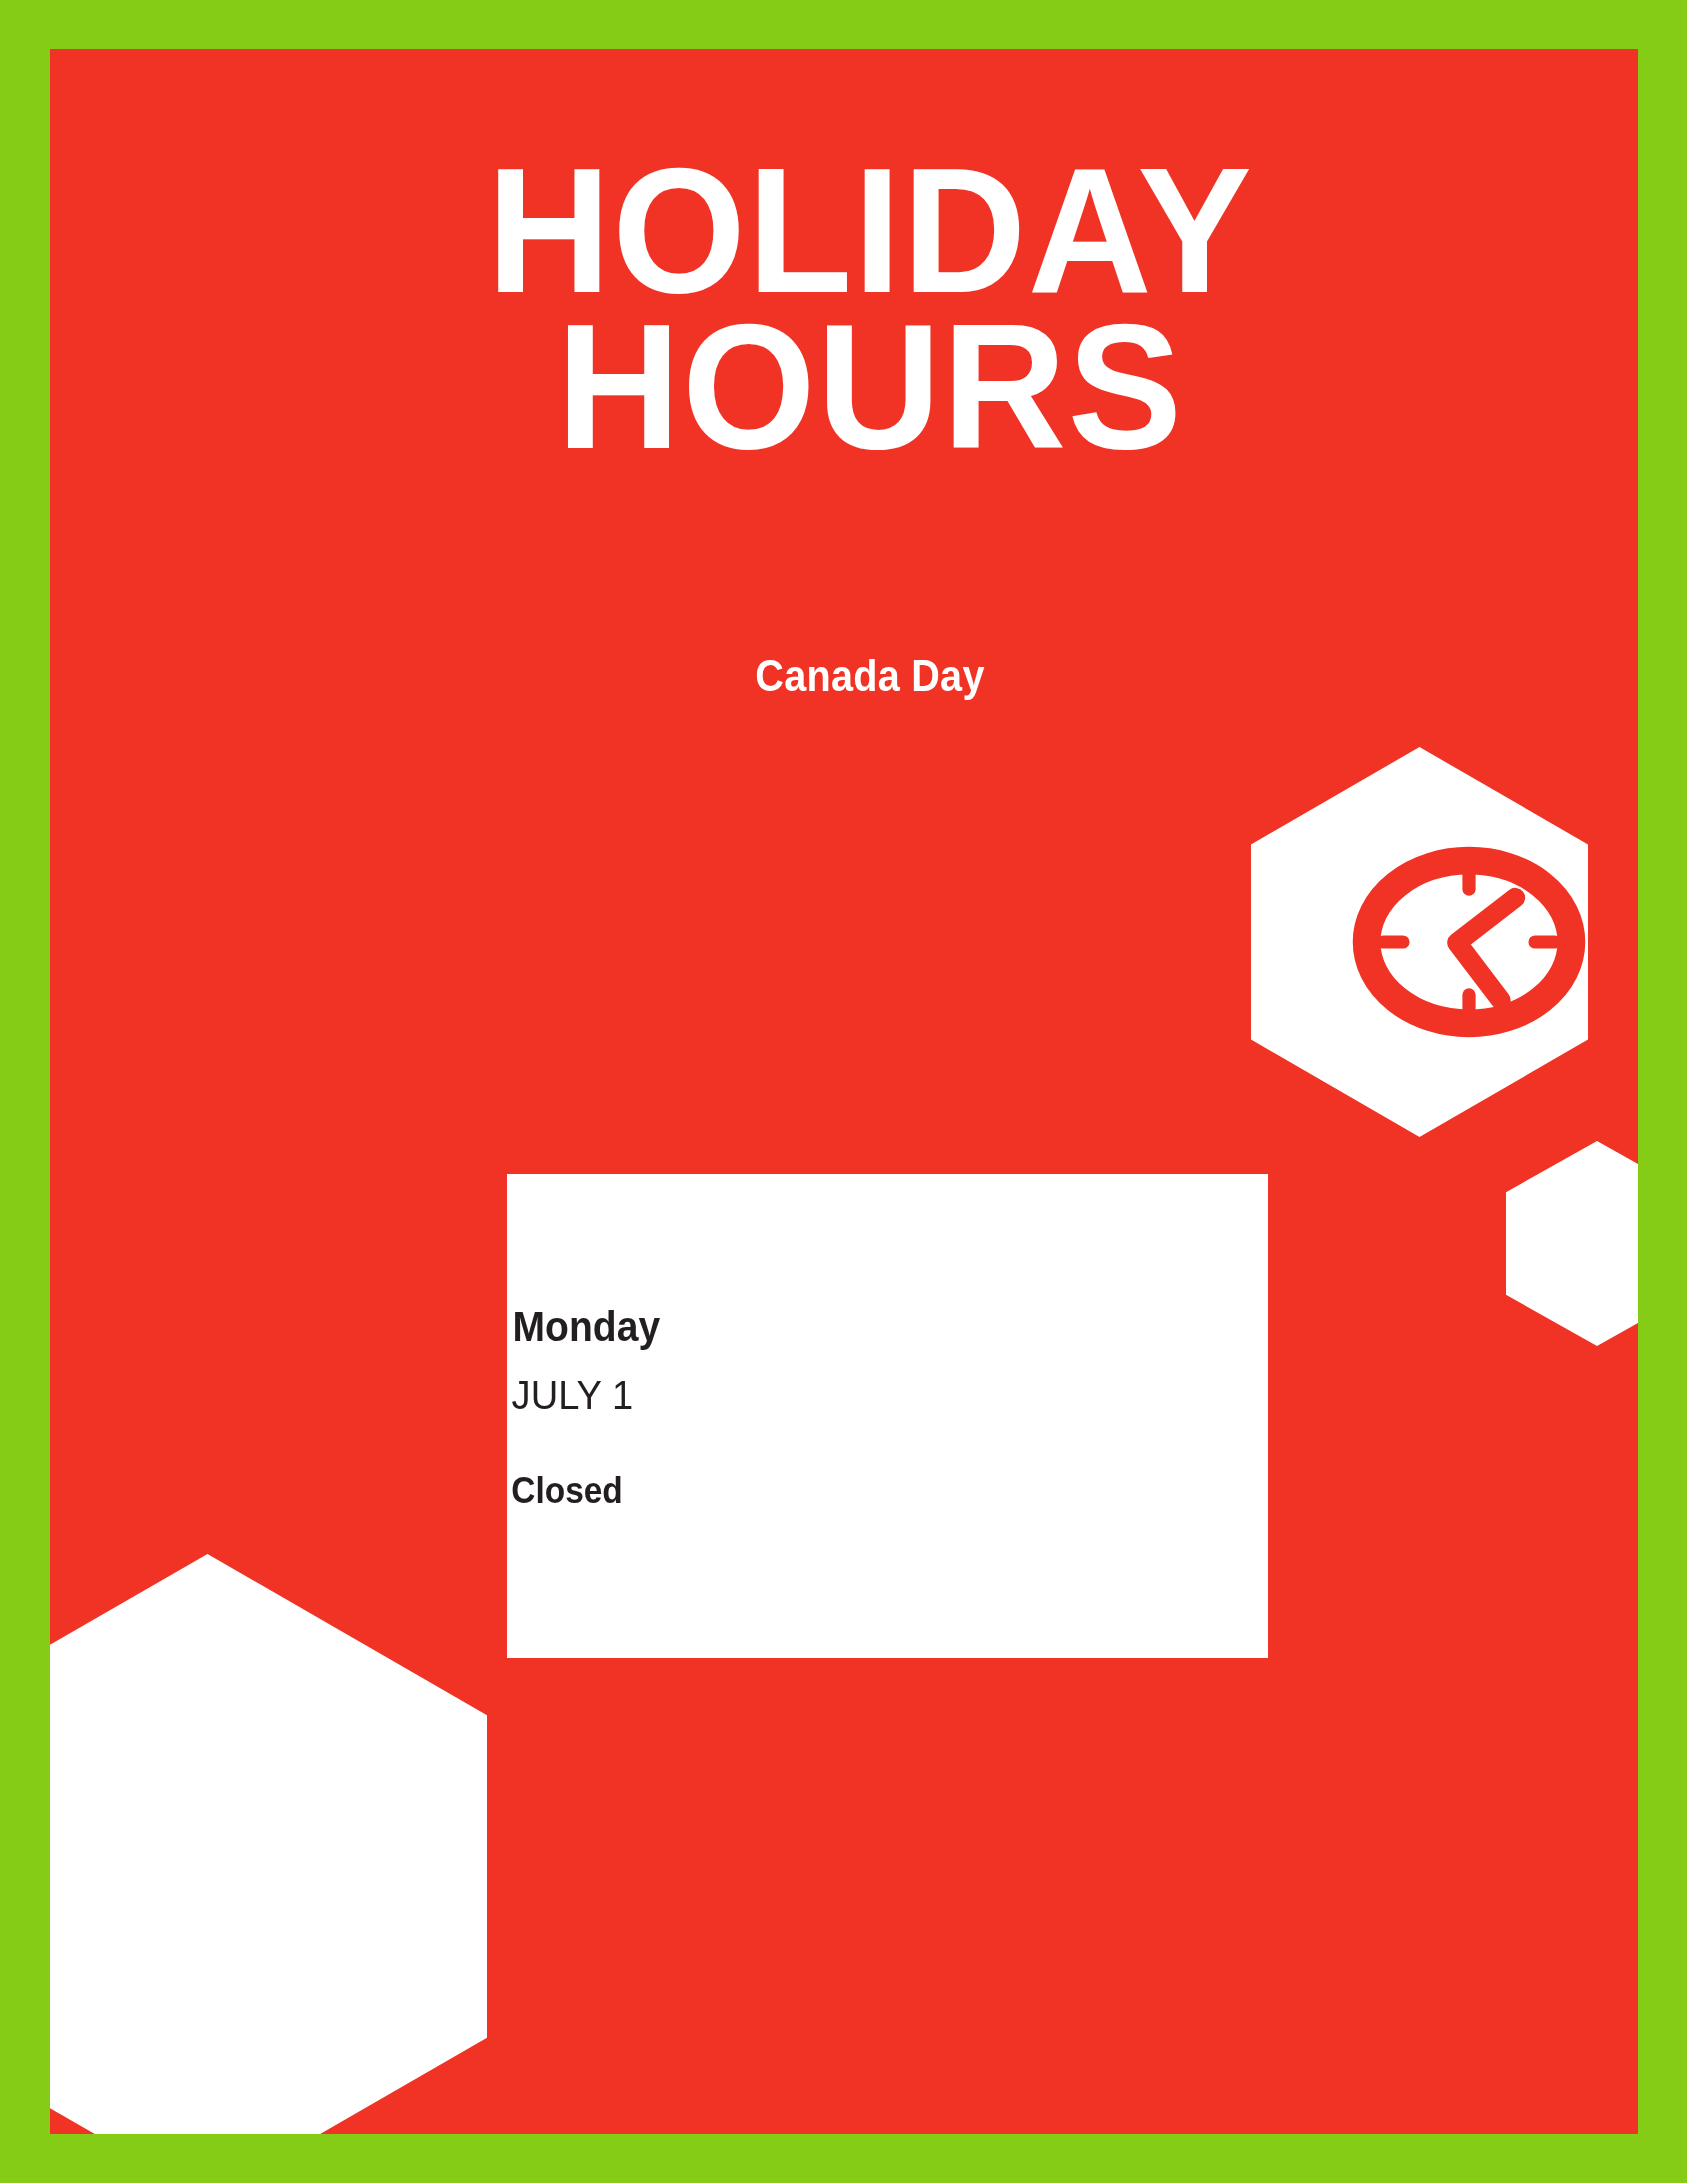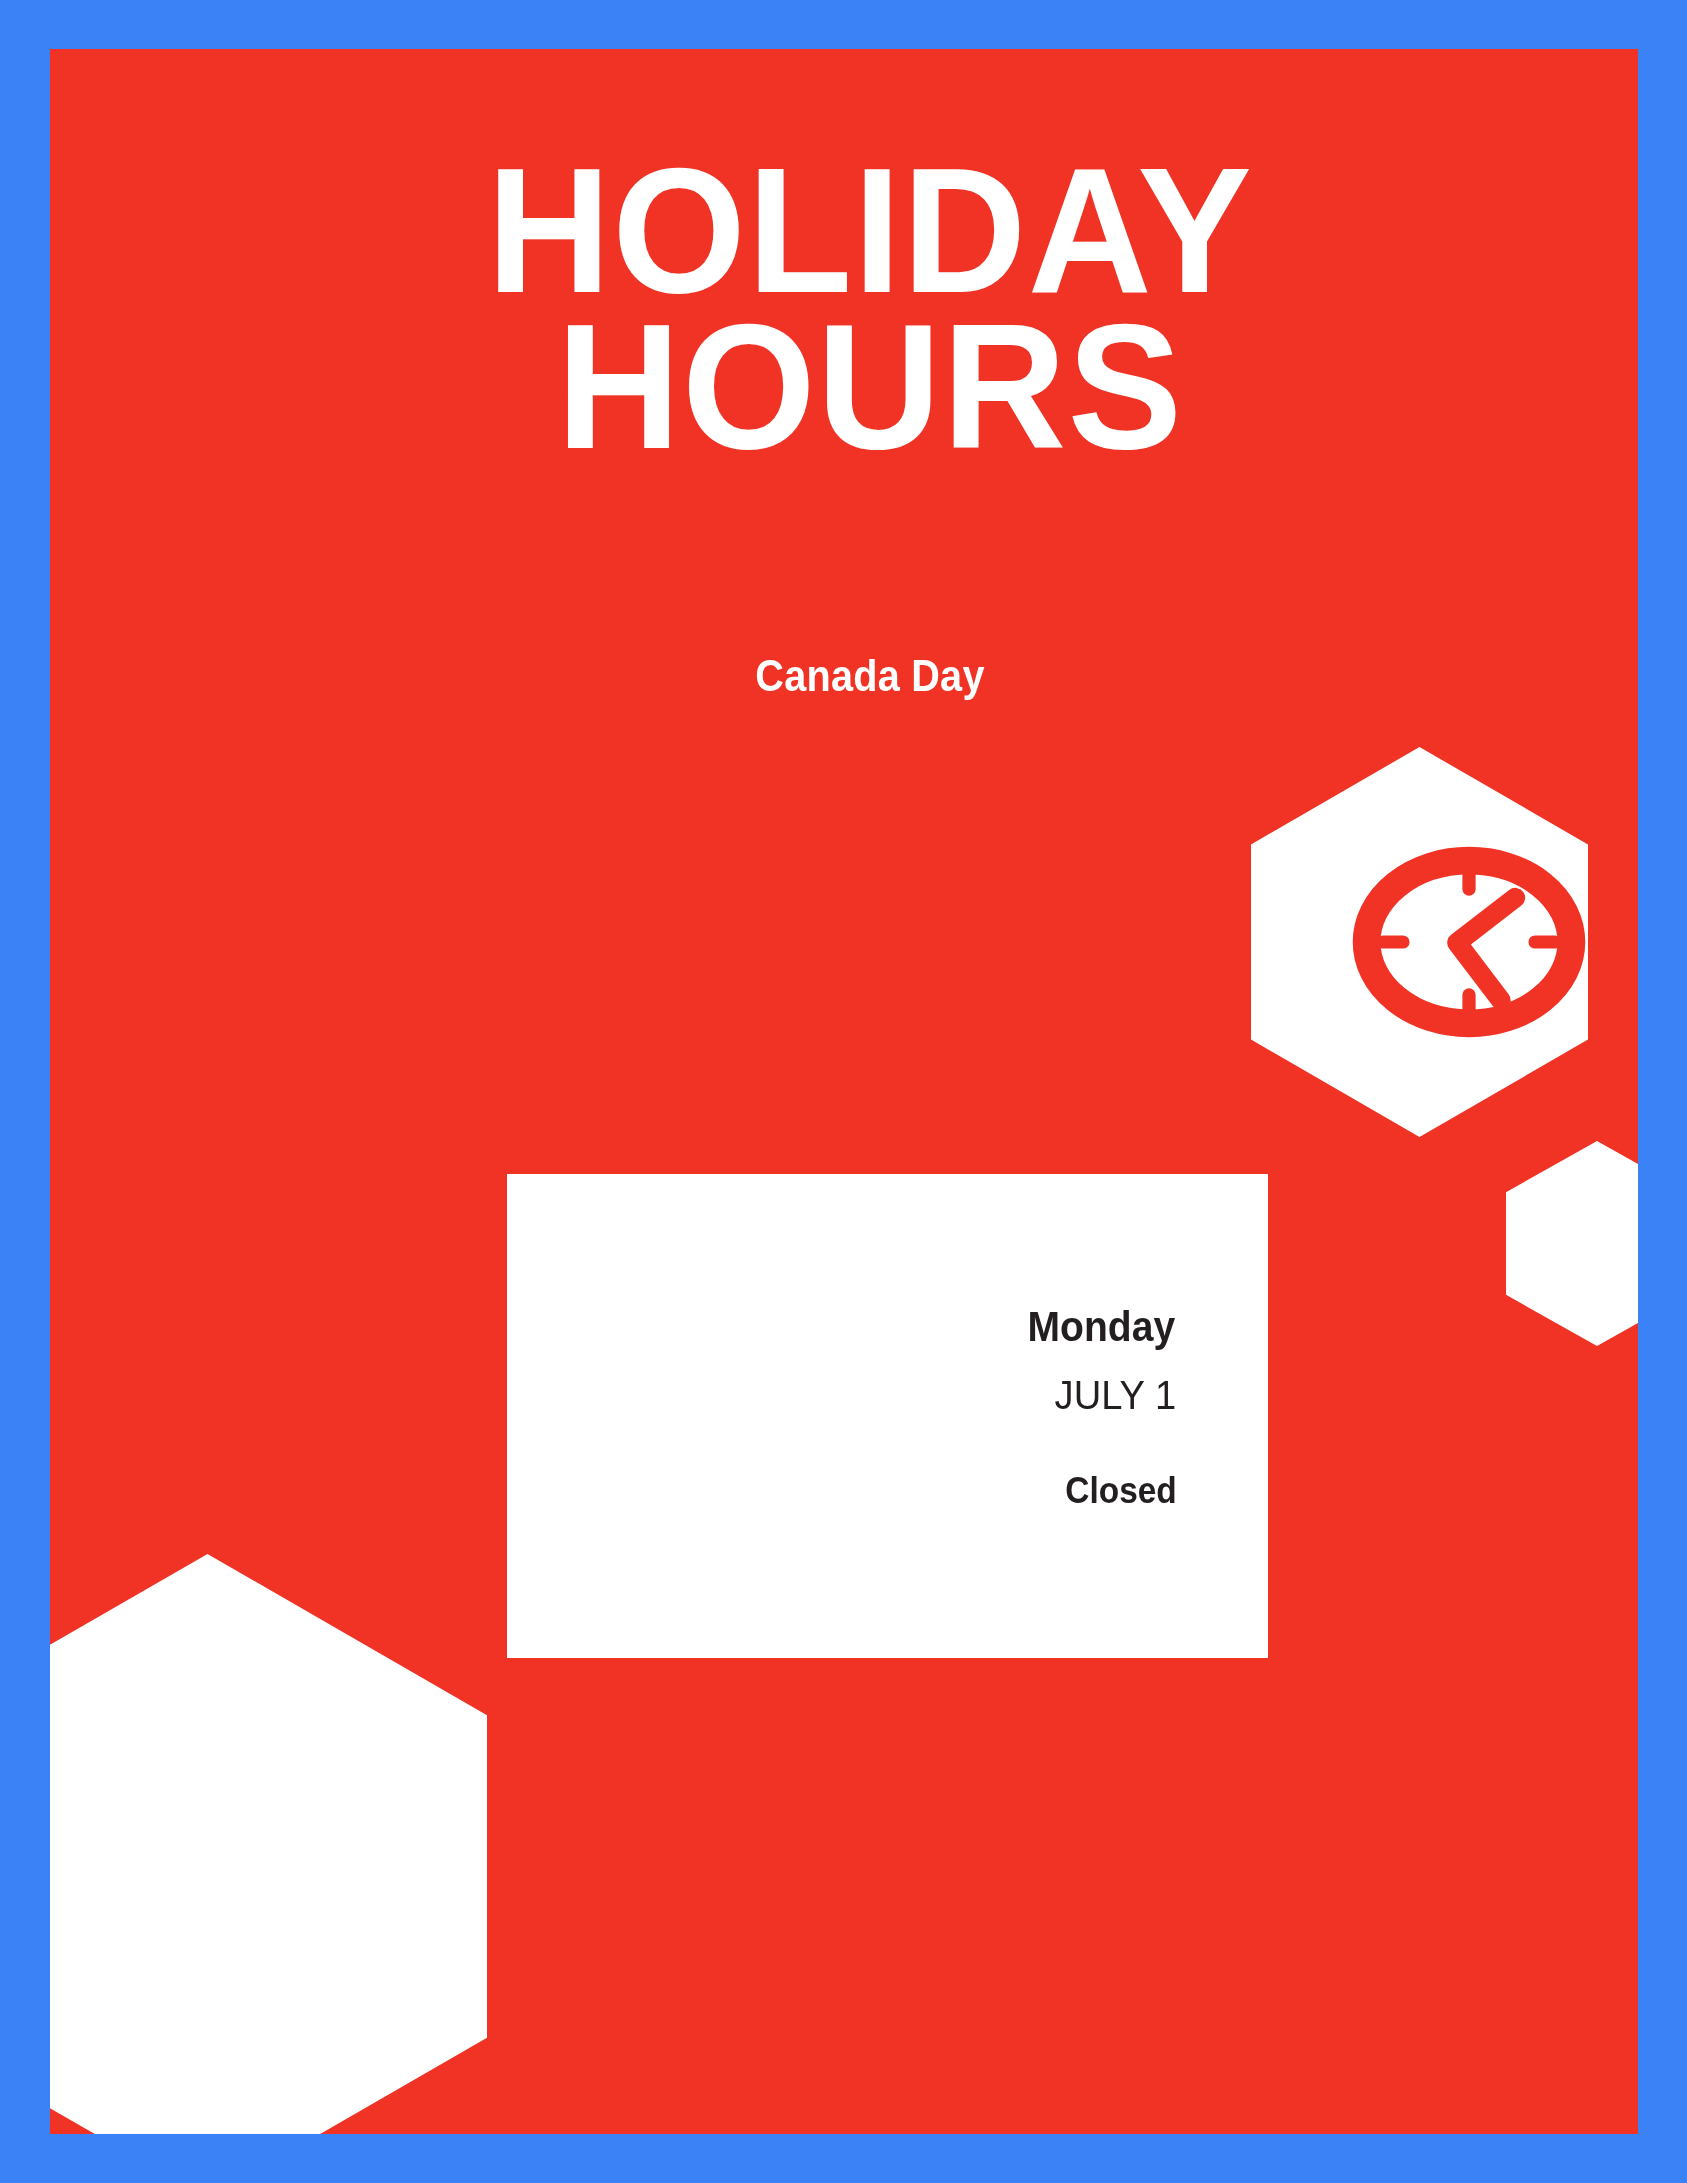--- a/index.html
+++ b/index.html
@@ -11,21 +11,21 @@
     width: 1687px;
     height: 2183px;
     font-family: "Liberation Sans", sans-serif;
     overflow: hidden;
   }
 
   #poster {
     position: relative;
     width: 1687px;
     height: 2183px;
-    background: #3b82f6;
+    background: #84cc16;
   }
 
   
   .red-panel {
     position: absolute;
     left: 50px;
     top: 49px;
     width: 1588px;
     height: 2085px;
     background: var(--brand, #F03325);
@@ -111,21 +111,21 @@
   
   .info-card {
     position: absolute;
     left: 457px;
     top: 1125px;
     width: 761px;
     height: 484px;
     background: #ffffff;
     display: flex;
     flex-direction: column;
-    align-items: flex-end;
+    align-items: flex-start;
     justify-content: flex-start;
     box-sizing: border-box;
     padding-top: 132px;
   }
   .info-card .day,
   .info-card .date,
   .info-card .status {
     color: #231F20;
     font-family: "Liberation Sans Narrow", "Liberation Sans", sans-serif;
     text-align: center;

